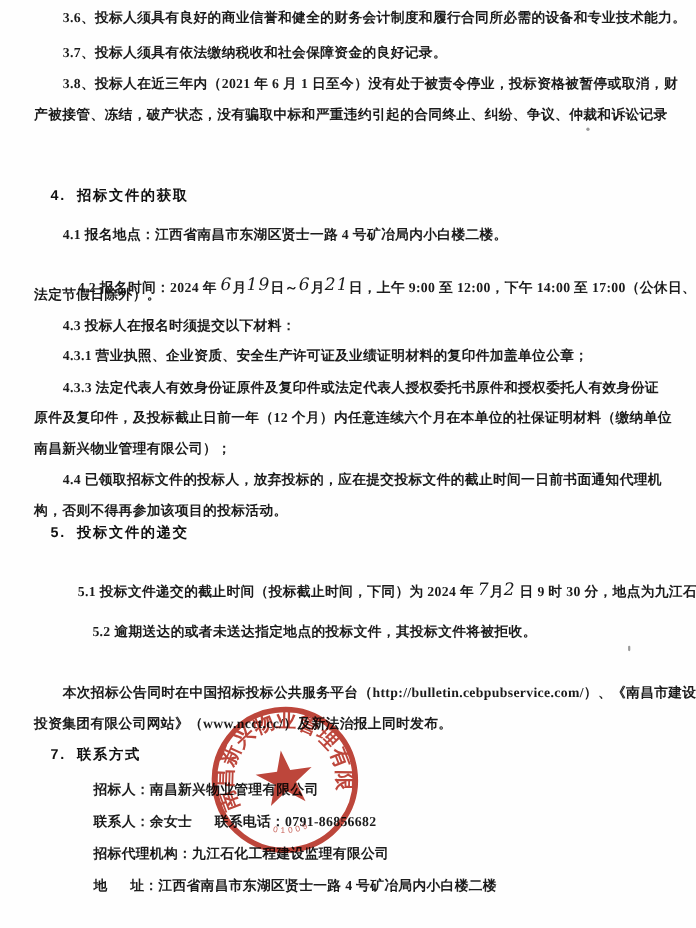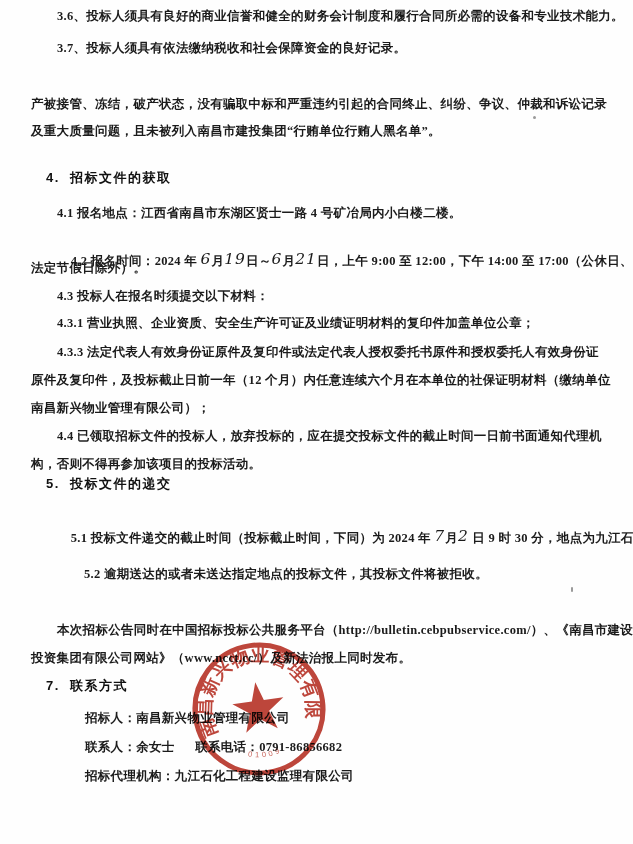--- a/index.html
+++ b/index.html
@@ -57,22 +57,22 @@
   .speck.s1{left:533px;top:116px;}
   .speck.s2{left:571px;top:587px;width:2px;height:5px;border-radius:1px;}
 </style>
 </head>
 <body>
 
 <div class="page">
 
   <div class="ln first" style="top:6px">3.6、投标人须具有良好的商业信誉和健全的财务会计制度和履行合同所必需的设备和专业技术能力。</div>
   <div class="ln first" style="top:38px">3.7、投标人须具有依法缴纳税收和社会保障资金的良好记录。</div>
+  <div class="ln first" style="top:66px">3.8、投标人在近三年内（2021 年 6 月 1 日至今）没有处于被责令停业，投标资格被暂停或取消，财</div>
   <div class="ln wrap" style="top:94px">产被接管、冻结，破产状态，没有骗取中标和严重违约引起的合同终止、纠纷、争议、仲裁和诉讼记录</div>
-  <div class="ln wrap" style="top:121px">及重大质量问题，且未被列入南昌市建投集团“行贿单位行贿人黑名单”。</div>
 
   <div class="ln head" style="top:168px">4.  招标文件的获取</div>
 
   <div class="ln first" style="top:203px">4.1 报名地点：江西省南昌市东湖区贤士一路 4 号矿冶局内小白楼二楼。</div>
 
   <div class="ln first" style="top:230px">
     <span>4.2 报名时间：2024 年 </span><span class="hand">6</span><span>月</span><span class="hand">19</span><span>日～</span><span class="hand">6</span><span>月</span><span class="hand">21</span><span>日，上午 9:00 至 12:00，下午 14:00 至 17:00（公休日、</span>
   </div>
 
   <div class="ln wrap" style="top:258px">法定节假日除外）。</div>
@@ -94,20 +94,21 @@
 
 
   <div class="ln first" style="top:620px">本次招标公告同时在中国招标投标公共服务平台（http://bulletin.cebpubservice.com/）、《南昌市建设</div>
   <div class="ln wrap" style="top:648px">投资集团有限公司网站》（www.ncct.cc/）及新法治报上同时发布。</div>
 
   <div class="ln head" style="top:676px">7.  联系方式</div>
 
   <div class="ln contact" style="top:708px">招标人：南昌新兴物业管理有限公司</div>
   <div class="ln contact" style="top:737px">联系人：余女士      联系电话：0791-86856682</div>
   <div class="ln contact" style="top:766px">招标代理机构：九江石化工程建设监理有限公司</div>
+  <div class="ln contact" style="top:795px">地      址：江西省南昌市东湖区贤士一路 4 号矿冶局内小白楼二楼</div>
 
   <div class="speck s1"></div>
   <div class="speck s2"></div>
 
   <svg class="seal" viewBox="-71 -71 142 142">
     <defs>
       <path id="sealTopArc" d="M -44,19 A 48,48 0 1,1 44,19" fill="none"></path>
       <path id="sealBottomArc" d="M -31,37 A 48,48 0 0,0 31,37" fill="none"></path>
     </defs>
     <circle r="64" fill="none" stroke-width="5" stroke="#b52c20"></circle>

